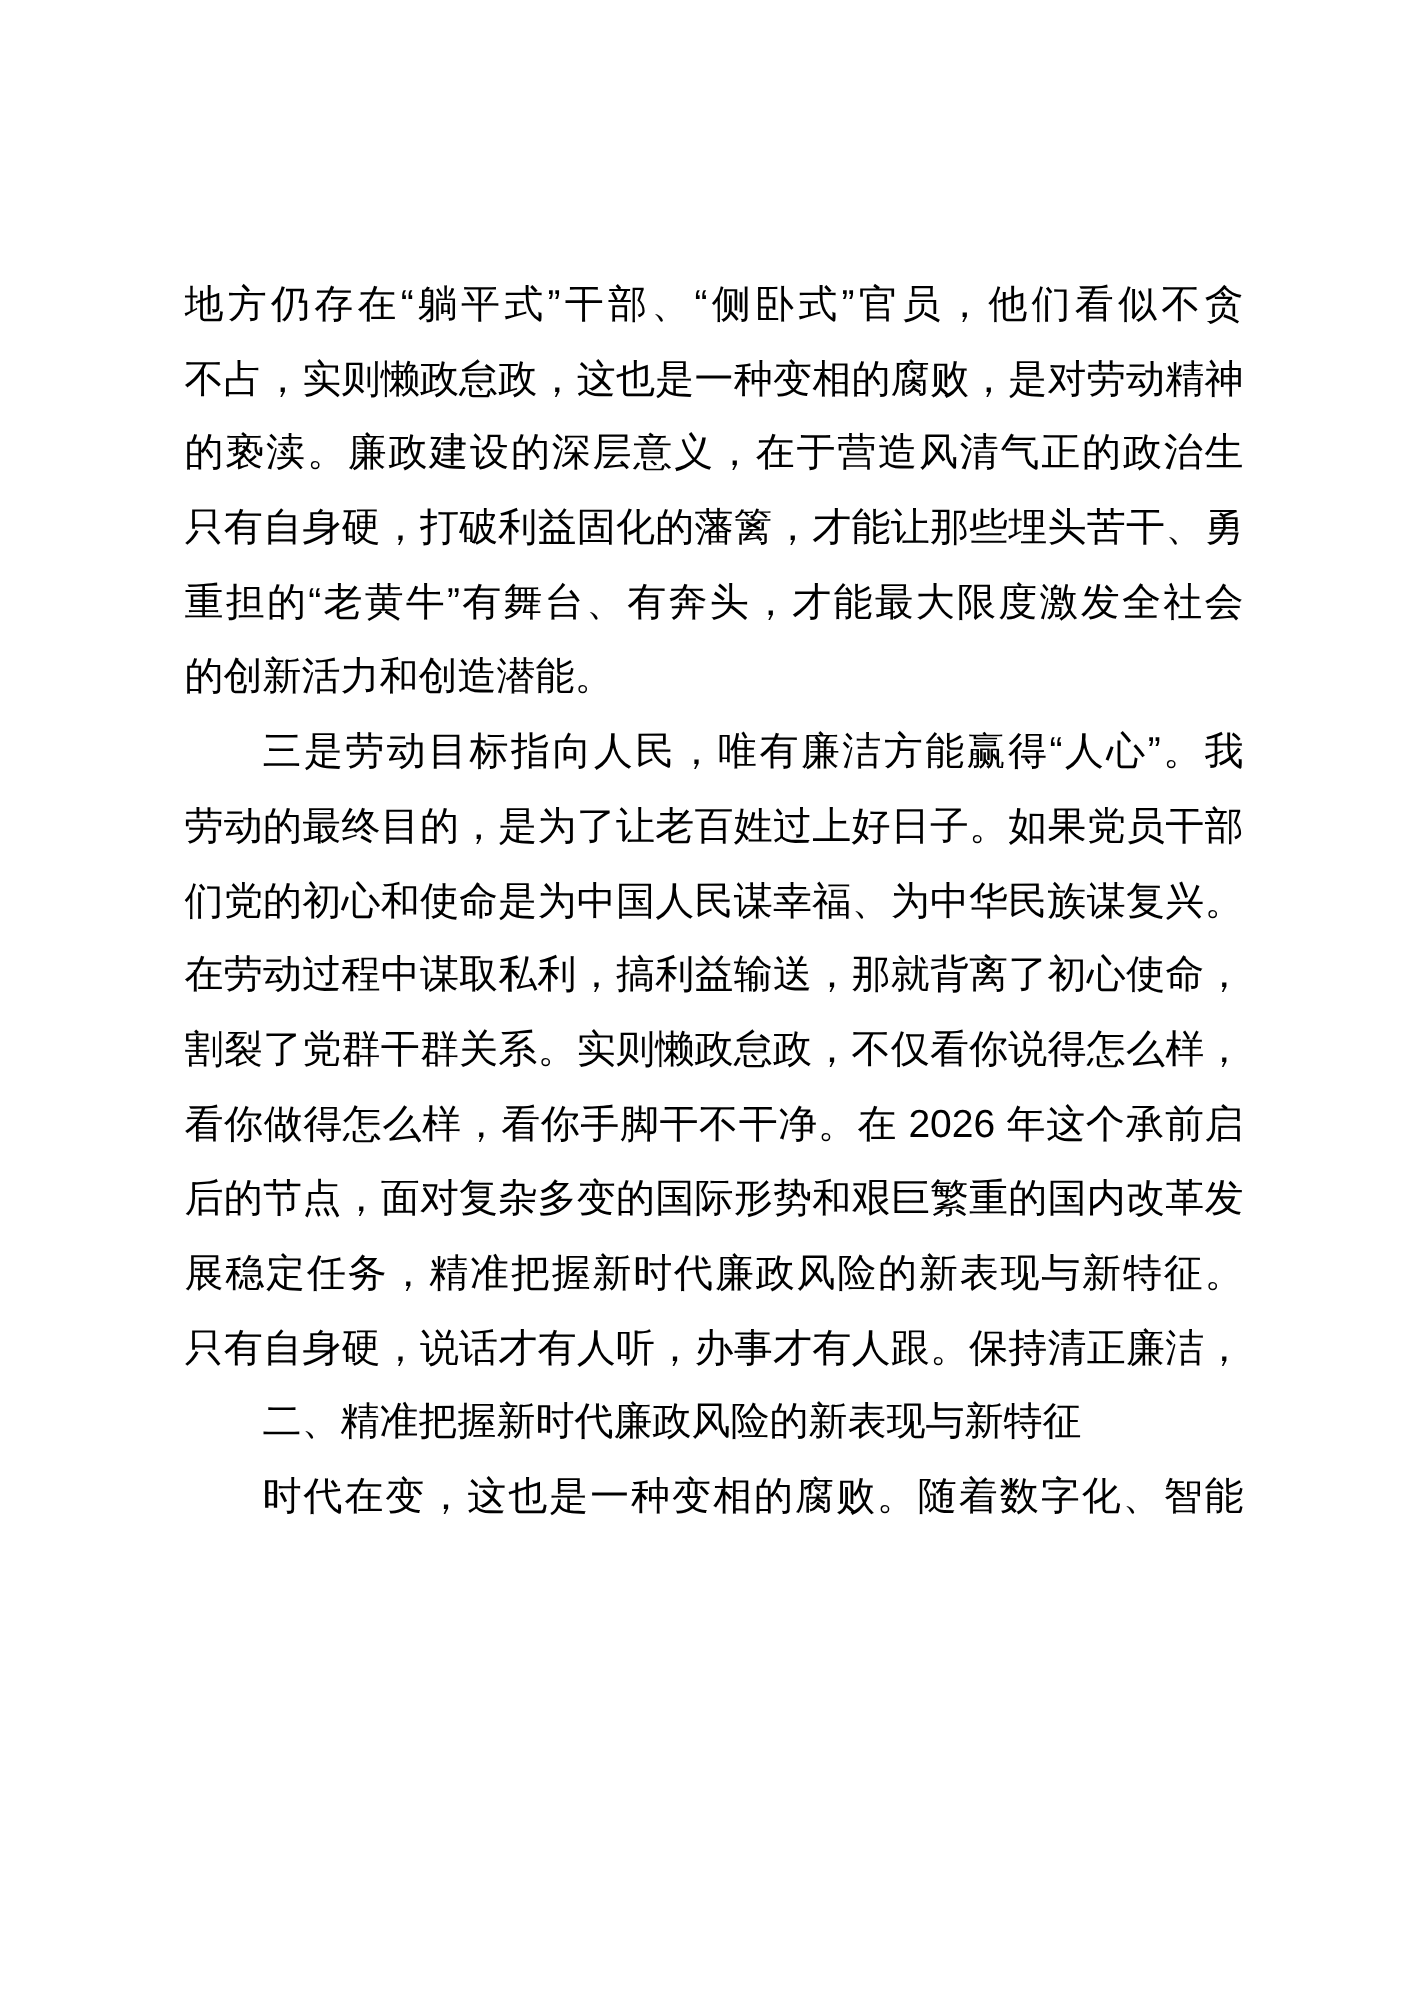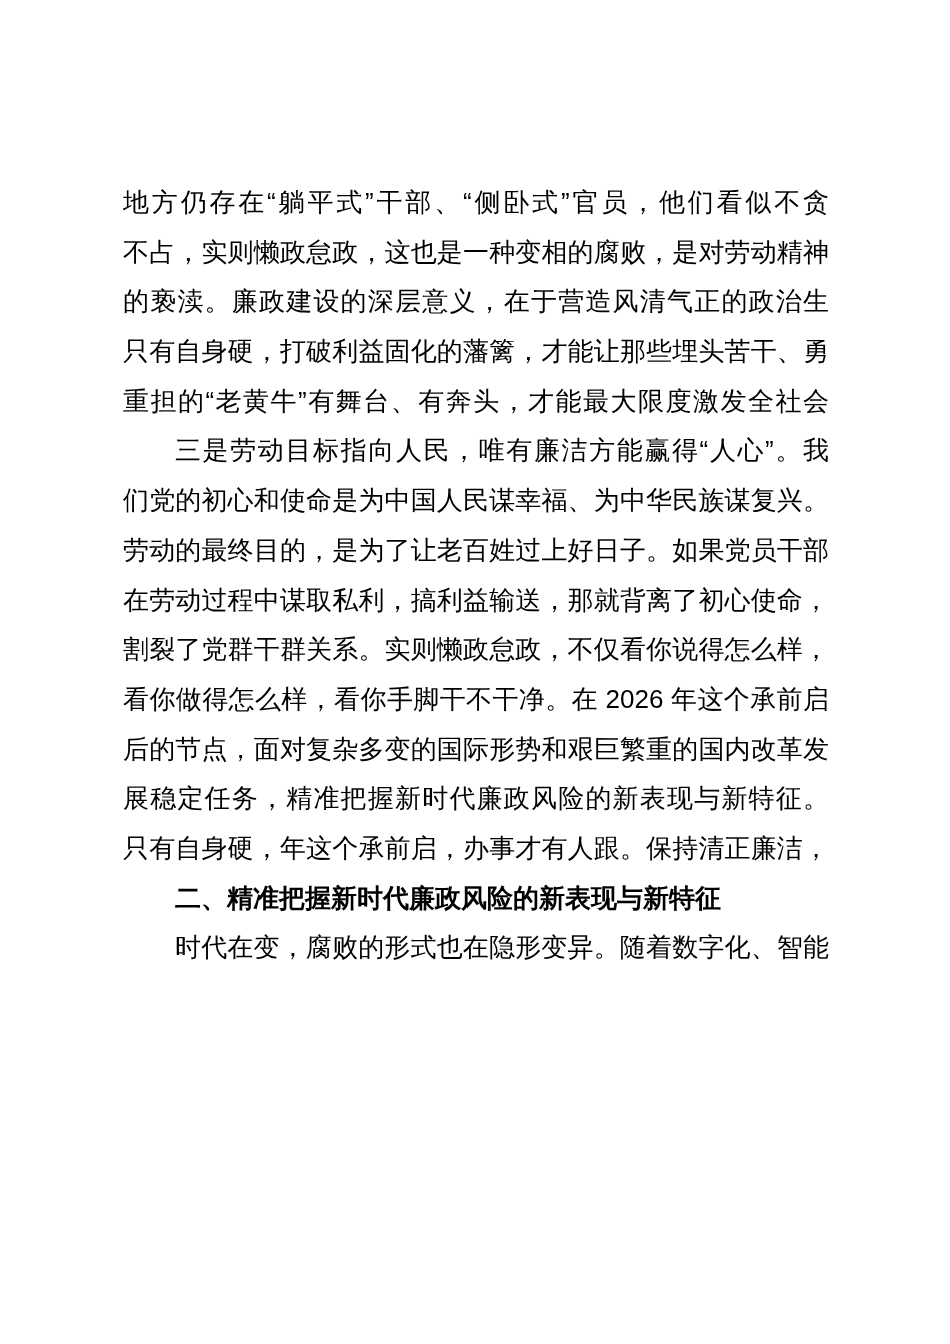--- a/index.html
+++ b/index.html
@@ -43,48 +43,49 @@
     white-space: normal;
   }
   .line.indent {
     text-indent: 52px;
   }
   .line.no-justify {
     text-align-last: left;
     -moz-text-align-last: left;
   }
   .block.heading .line {
-    font-weight: 700;
+    font-weight: 400;
     text-align-last: left;
     -moz-text-align-last: left;
   }
 </style>
 </head>
 <body style="background: rgb(255, 255, 255);">
 
 <div class="page">
   <div class="text-area" style="color: rgb(0, 0, 0);">
       <div class="block paragraph">
         <div class="line">地方仍存在“躺平式”干部、“侧卧式”官员，他们看似不贪</div>
         <div class="line">不占，实则懒政怠政，这也是一种变相的腐败，是对劳动精神</div>
         <div class="line">的亵渎。廉政建设的深层意义，在于营造风清气正的政治生</div>
         <div class="line">只有自身硬，打破利益固化的藩篱，才能让那些埋头苦干、勇挑</div>
         <div class="line">重担的“老黄牛”有舞台、有奔头，才能最大限度激发全社会</div>
+        <div class="line no-justify">的创新活力和创造潜能。</div>
       </div>
       <div class="block paragraph">
         <div class="line indent">三是劳动目标指向人民，唯有廉洁方能赢得“人心”。我</div>
+        <div class="line">劳动的最终目的，是为了让老百姓过上好日子。如果党员干部</div>
         <div class="line">们党的初心和使命是为中国人民谋幸福、为中华民族谋复兴。</div>
-        <div class="line">劳动的最终目的，是为了让老百姓过上好日子。如果党员干部</div>
         <div class="line">在劳动过程中谋取私利，搞利益输送，那就背离了初心使命，</div>
         <div class="line">割裂了党群干群关系。实则懒政怠政，不仅看你说得怎么样，更</div>
         <div class="line">看你做得怎么样，看你手脚干不干净。在 2026 年这个承前启</div>
         <div class="line">后的节点，面对复杂多变的国际形势和艰巨繁重的国内改革发</div>
         <div class="line">展稳定任务，精准把握新时代廉政风险的新表现与新特征。</div>
-        <div class="line">只有自身硬，年这个承前启，办事才有人跟。保持清正廉洁，</div>
+        <div class="line">只有自身硬，说话才有人听，办事才有人跟。保持清正廉洁，</div>
       </div>
       <div class="block heading">
         <div class="line indent no-justify">二、精准把握新时代廉政风险的新表现与新特征</div>
       </div>
       <div class="block paragraph">
-        <div class="line indent">时代在变，腐败的形式也在隐形变异。随着数字化、智能</div>
+        <div class="line indent">时代在变，这也是一种变相的腐败。随着数字化、智能</div>
       </div>
     </div>
 </div>
 
 </body></html>

